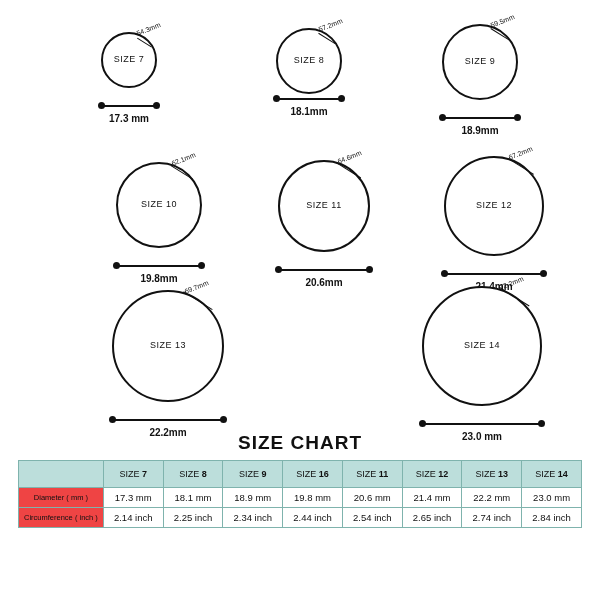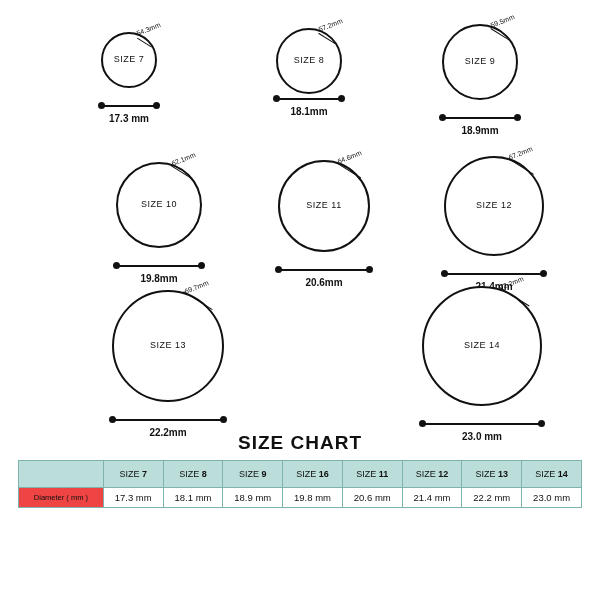--- a/index.html
+++ b/index.html
@@ -286,15 +286,26 @@
           <td>Diameter ( mm )</td>
           <td class="num-big">17.3 mm</td>
           <td class="num-big">18.1 mm</td>
           <td class="num-big">18.9 mm</td>
           <td class="num-big">19.8 mm</td>
           <td class="num-big">20.6 mm</td>
           <td class="num-big">21.4 mm</td>
           <td class="num-big">22.2 mm</td>
           <td class="num-big">23.0 mm</td>
         </tr>
+        <tr>
+          <td>Circumference ( inch )</td>
+          <td class="num-small">2.14 inch</td>
+          <td class="num-small">2.25 inch</td>
+          <td class="num-small">2.34 inch</td>
+          <td class="num-small">2.44 inch</td>
+          <td class="num-small">2.54 inch</td>
+          <td class="num-small">2.65 inch</td>
+          <td class="num-small">2.74 inch</td>
+          <td class="num-small">2.84 inch</td>
+        </tr>
       </tbody>
   </table>
 </div>
 
 </body></html>

